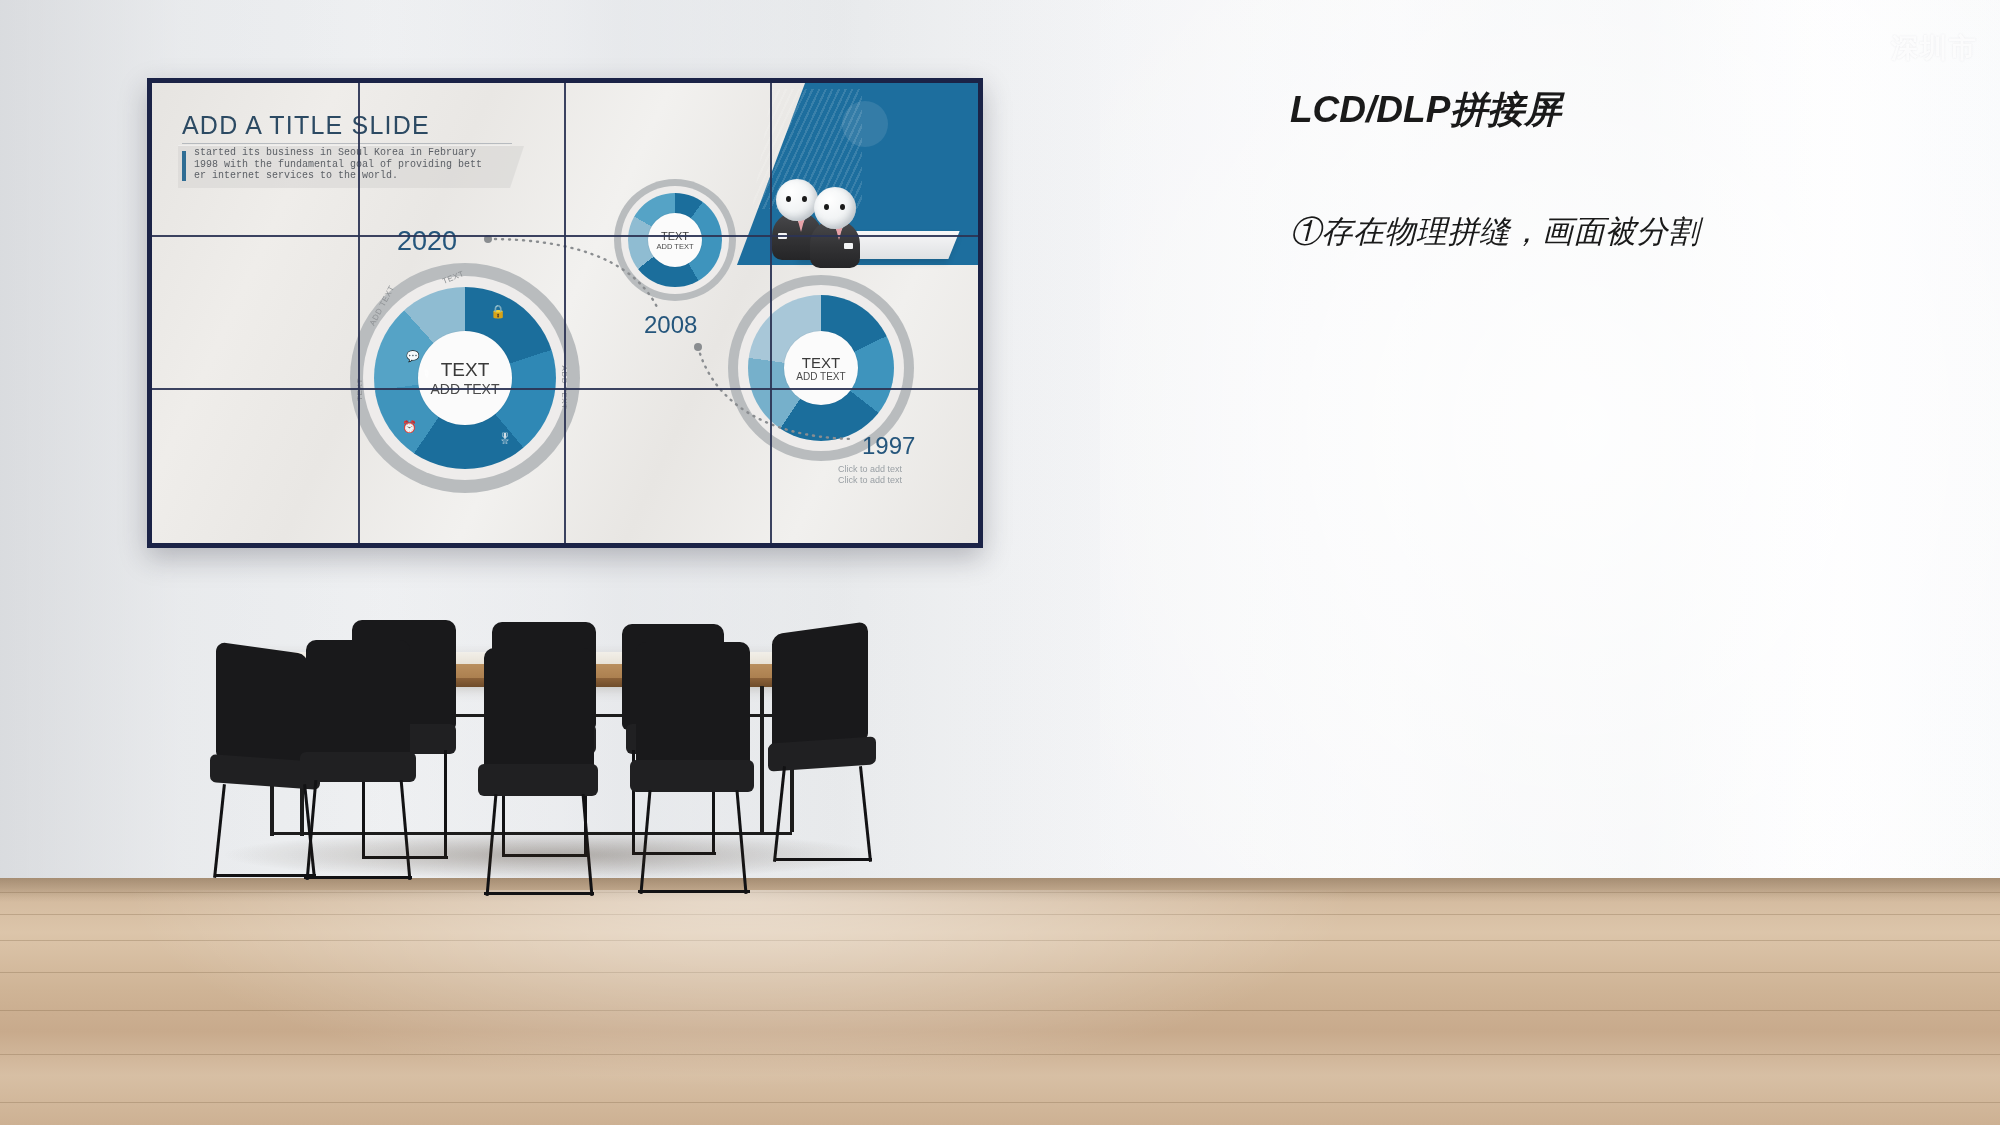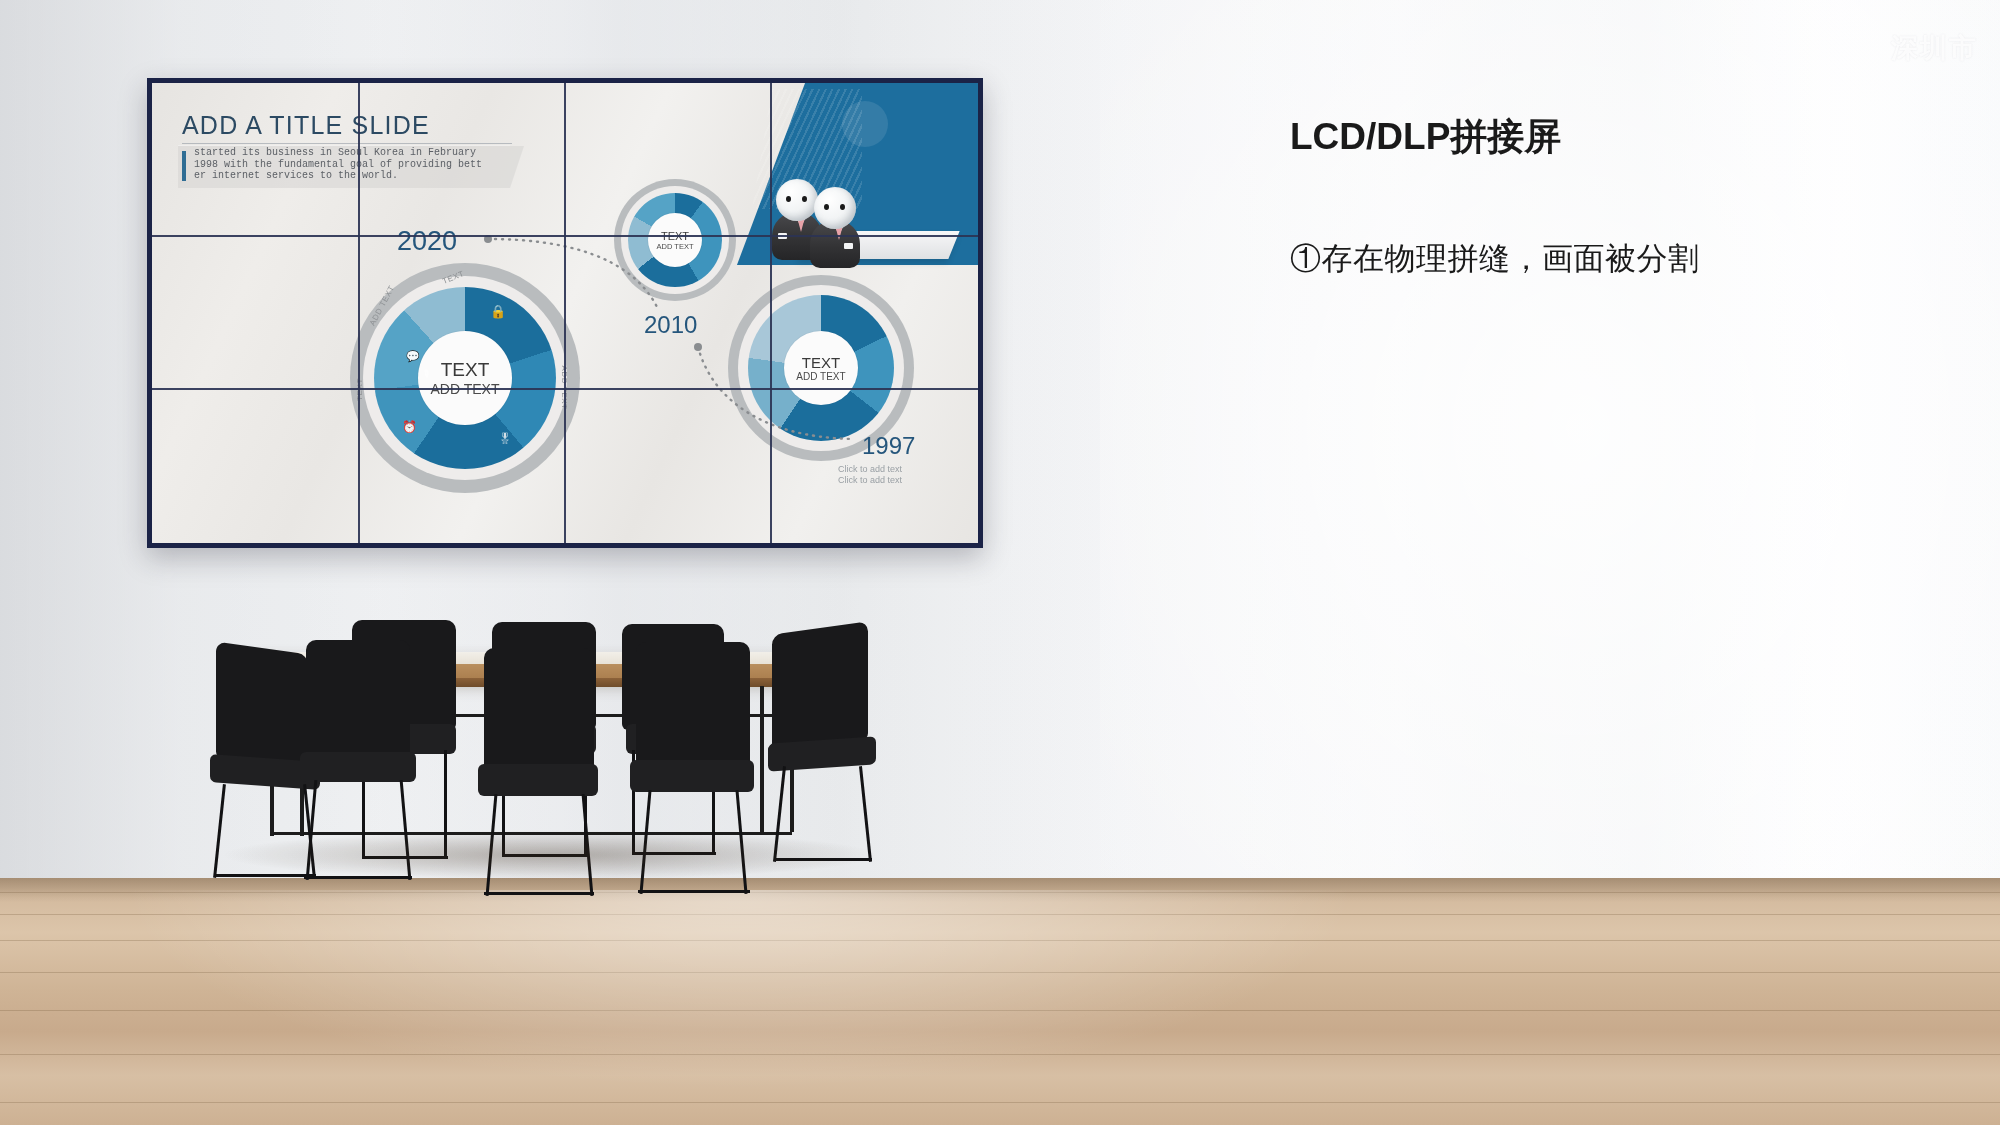--- a/index.html
+++ b/index.html
@@ -286,22 +286,23 @@
     color: #ffffff;
     font-size: 13px;
     line-height: 1;
     opacity: .95;
   }
 
   
   #right-col {
     position: absolute;
     left: 1290px;
-    top: 112px;
+    top: 85px;
     width: 680px;
+    font-style: italic;
   }
   #headline {
     font-family: "Liberation Sans", sans-serif;
     font-weight: bold;
     font-size: 37px;
     color: #1a1a1a;
     letter-spacing: 0px;
     margin: 0 0 76px 0;
   }
   .bullet {
@@ -477,21 +478,21 @@
                  #1b6e9c 128deg 214deg,
                  #76b0cb 214deg 278deg,
                  #a8c7d8 278deg 360deg);"></div>
           <div class="hole" style="inset:56px;">
             <div class="t1" style="font-size:15px;">TEXT</div>
             <div class="t2" style="font-size:10px;">ADD TEXT</div>
           </div>
         </div>
 
         <div class="year" style="left:245px; top:143px; font-size:27px;">2020</div>
-        <div class="year" style="left:492px; top:228px; font-size:24px;">2010</div>
+        <div class="year" style="left:492px; top:228px; font-size:24px;">2008</div>
         <div class="year" style="left:710px; top:349px; font-size:24px;">1997</div>
         <div class="caption" style="left:686px; top:381px;">Click to add text</div>
         <div class="caption" style="left:686px; top:392px;">Click to add text</div>
 
         <svg class="connector" style="left:330px; top:150px;" width="220" height="110" viewBox="0 0 220 110">
           <path d="M6 6 C 80 6, 150 22, 176 76" fill="none" stroke="#8a8d90" stroke-width="2.4" stroke-linecap="round" stroke-dasharray="1 6"></path>
           <circle cx="6" cy="6" r="4" fill="#8a8d90"></circle>
         </svg>
         <svg class="connector" style="left:540px; top:258px;" width="190" height="110" viewBox="0 0 190 110">
           <path d="M6 6 C 20 58, 70 96, 160 98" fill="none" stroke="#8a8d90" stroke-width="2.4" stroke-linecap="round" stroke-dasharray="1 6"></path>

